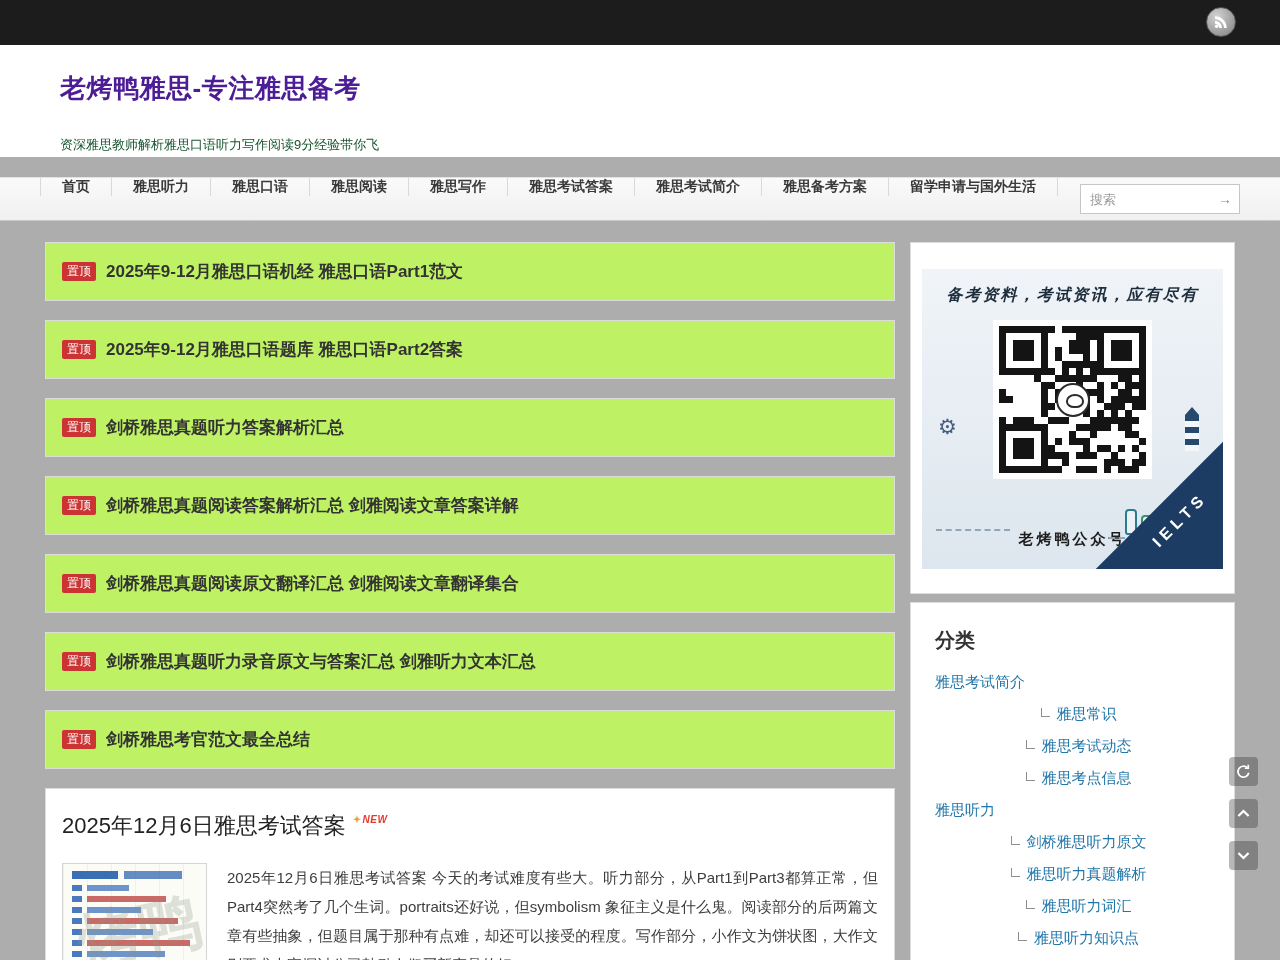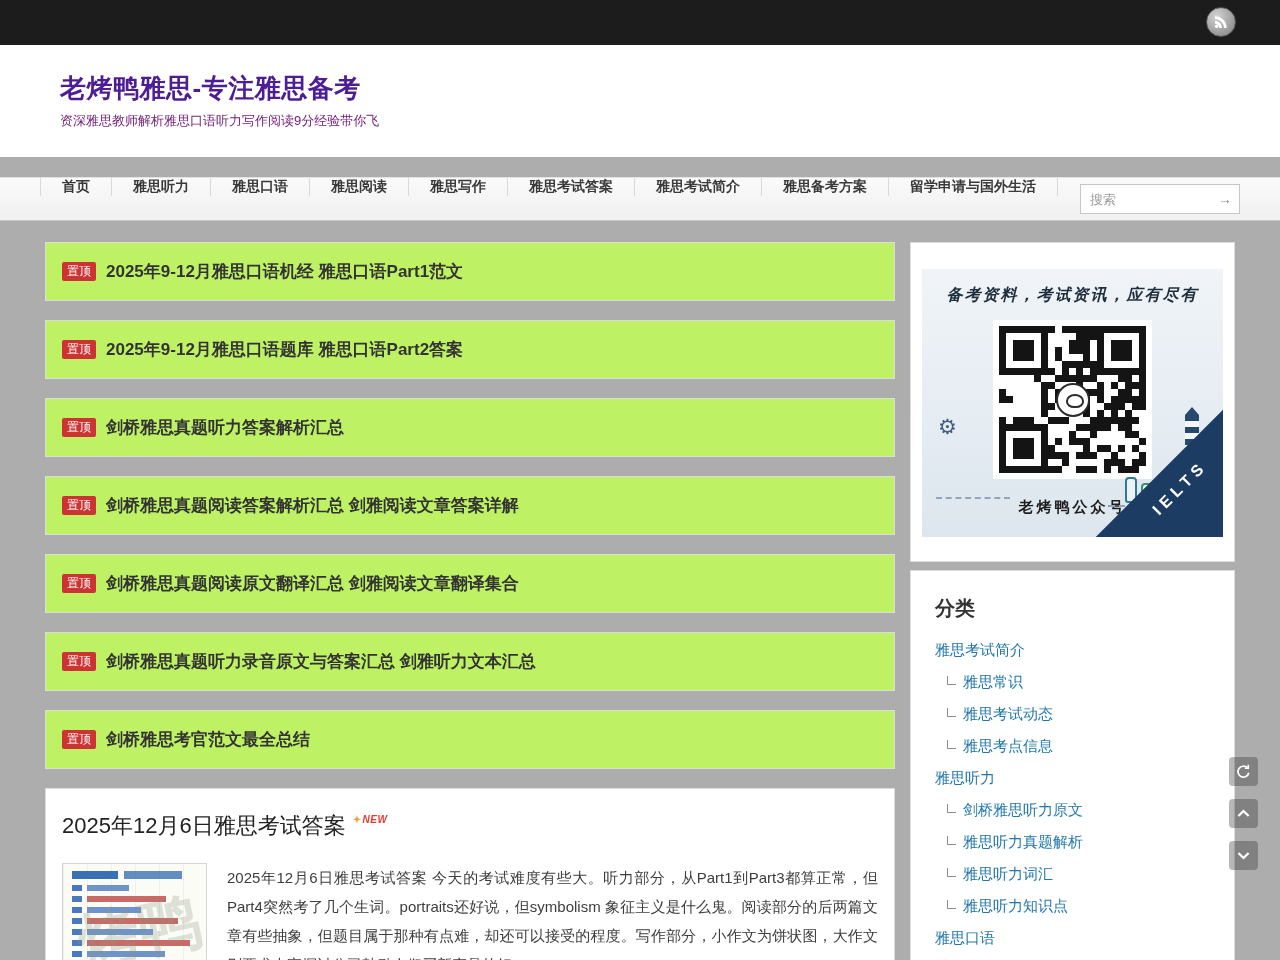--- a/index.html
+++ b/index.html
@@ -9,21 +9,21 @@
 
   
   .topbar { height: 45px; background: #1c1c1c; position: relative; }
   .rss-btn { position: absolute; right: 44px; top: 7px; width: 30px; height: 30px; border-radius: 50%;
     background: radial-gradient(circle at 35% 30%, #d2d2d2, #7e7e7e); border: 1px solid #555;
     display: flex; align-items: center; justify-content: center; cursor: pointer; }
 
   
   .site-header { background: #fff; height: 112px; padding: 26px 60px 0; }
   .site-title { font-size: 26px; font-weight: bold; color: #4c1d95; letter-spacing: .5px; cursor: pointer; }
-  .site-tagline { font-size: 13px; color: #701a75; margin-top: 6px; }
+  .site-tagline { font-size: 13px; color: #14532d; margin-top: 30px; }
 
   
   .navbar { height: 44px; background: linear-gradient(#fafafa, #f0f0f0);
     border-top: 1px solid #e2e2e2; border-bottom: 1px solid #c9c9c9;
     display: flex; align-items: flex-start; padding: 0 40px; margin-top: 20px; }
   .nav-item { display: flex; align-items: center; padding: 0 21px; font-size: 14px; font-weight: bold;
     color: #3a3a3a; border-right: 1px solid #d9d9d9; cursor: pointer; }
   .nav-item:first-child { border-left: 1px solid #d9d9d9; }
   .nav-search { margin-left: auto; align-self: center; width: 160px; height: 30px; background: #fff;
     border: 1px solid #c6c6c6; display: flex; align-items: center; }
@@ -62,21 +62,21 @@
   .tnum { width: 10px; height: 6px; background: #4a79c0; flex: none; }
   .tblue { height: 6px; background: #4a79c0; opacity: .8; }
   .tred  { height: 6px; background: #c0504d; opacity: .85; }
   .twm { position: absolute; left: 14px; top: 26px; font-size: 62px; font-weight: bold;
     color: rgba(140,152,132,.28); transform: rotate(-12deg); pointer-events: none; }
   .excerpt { flex: 1; font-size: 15px; line-height: 29px; color: #3d3d3d; text-align: justify; }
 
   
   .side-card { background: #fff; border: 1px solid #dcdcdc; margin-bottom: 8px; }
   .qr-card { padding: 26px 11px 24px; }
-  .qr-image { height: 268px; background: linear-gradient(180deg, #f0f4f8, #dde6ee);
+  .qr-image { height: 300px; background: linear-gradient(180deg, #f0f4f8, #dde6ee);
     position: relative; overflow: hidden; display: flex; flex-direction: column; }
   .qr-top { text-align: center; padding-top: 16px; font: italic bold 16px "Liberation Serif", serif;
     color: #1f2e3d; letter-spacing: 2px; }
   .qr-code { width: 159px; margin: 14px auto auto; background: #fff; padding: 6px; position: relative; }
   .qr-modules { display: grid; grid-template-columns: repeat(21, 7px); grid-auto-rows: 7px; }
   .qr-modules i { display: block; }
   .qr-modules i.on { background: #141414; }
   .qr-center { position: absolute; left: 50%; top: 50%; width: 34px; height: 34px; transform: translate(-50%,-50%);
     background: #fff; border: 2px solid #2b2b2b; border-radius: 50%; }
   .qr-center::after { content: ""; position: absolute; left: 8px; top: 9px; width: 14px; height: 10px;
@@ -99,21 +99,21 @@
     background: #1d3c63; transform: rotate(45deg); }
   .ribbon-label { position: absolute; right: -32px; bottom: 40px; width: 150px; text-align: center;
     transform: rotate(-45deg); color: #fff; font-weight: bold; font-size: 16px; letter-spacing: 5px; }
 
   
   .cat-card { padding: 24px 24px 40px; }
   .cat-title { font-size: 20px; font-weight: bold; color: #333; margin-bottom: 18px; }
   .cat-list { list-style: none; }
   .cat-list li { margin: 12px 0; font-size: 15px; line-height: 20px; }
   .cat-list a { color: #2277aa; cursor: pointer; }
-  .cat-list li.sub { padding-left: 12px; }
+  .cat-list li.sub { padding-left: 12px; text-align: center; }
   .tree { display: inline-block; width: 9px; height: 9px; border-left: 1px solid #8f8f8f;
     border-bottom: 1px solid #8f8f8f; margin-right: 7px; vertical-align: 2px; }
 
   
   .float-tools { position: fixed; right: 22px; top: 757px; display: flex; flex-direction: column; gap: 13px; }
   .float-btn { width: 29px; height: 29px; border: none; border-radius: 4px; background: rgba(40,40,40,.33);
     display: flex; align-items: center; justify-content: center; cursor: pointer; padding: 0; }
 </style>
 </head>
 <body>

